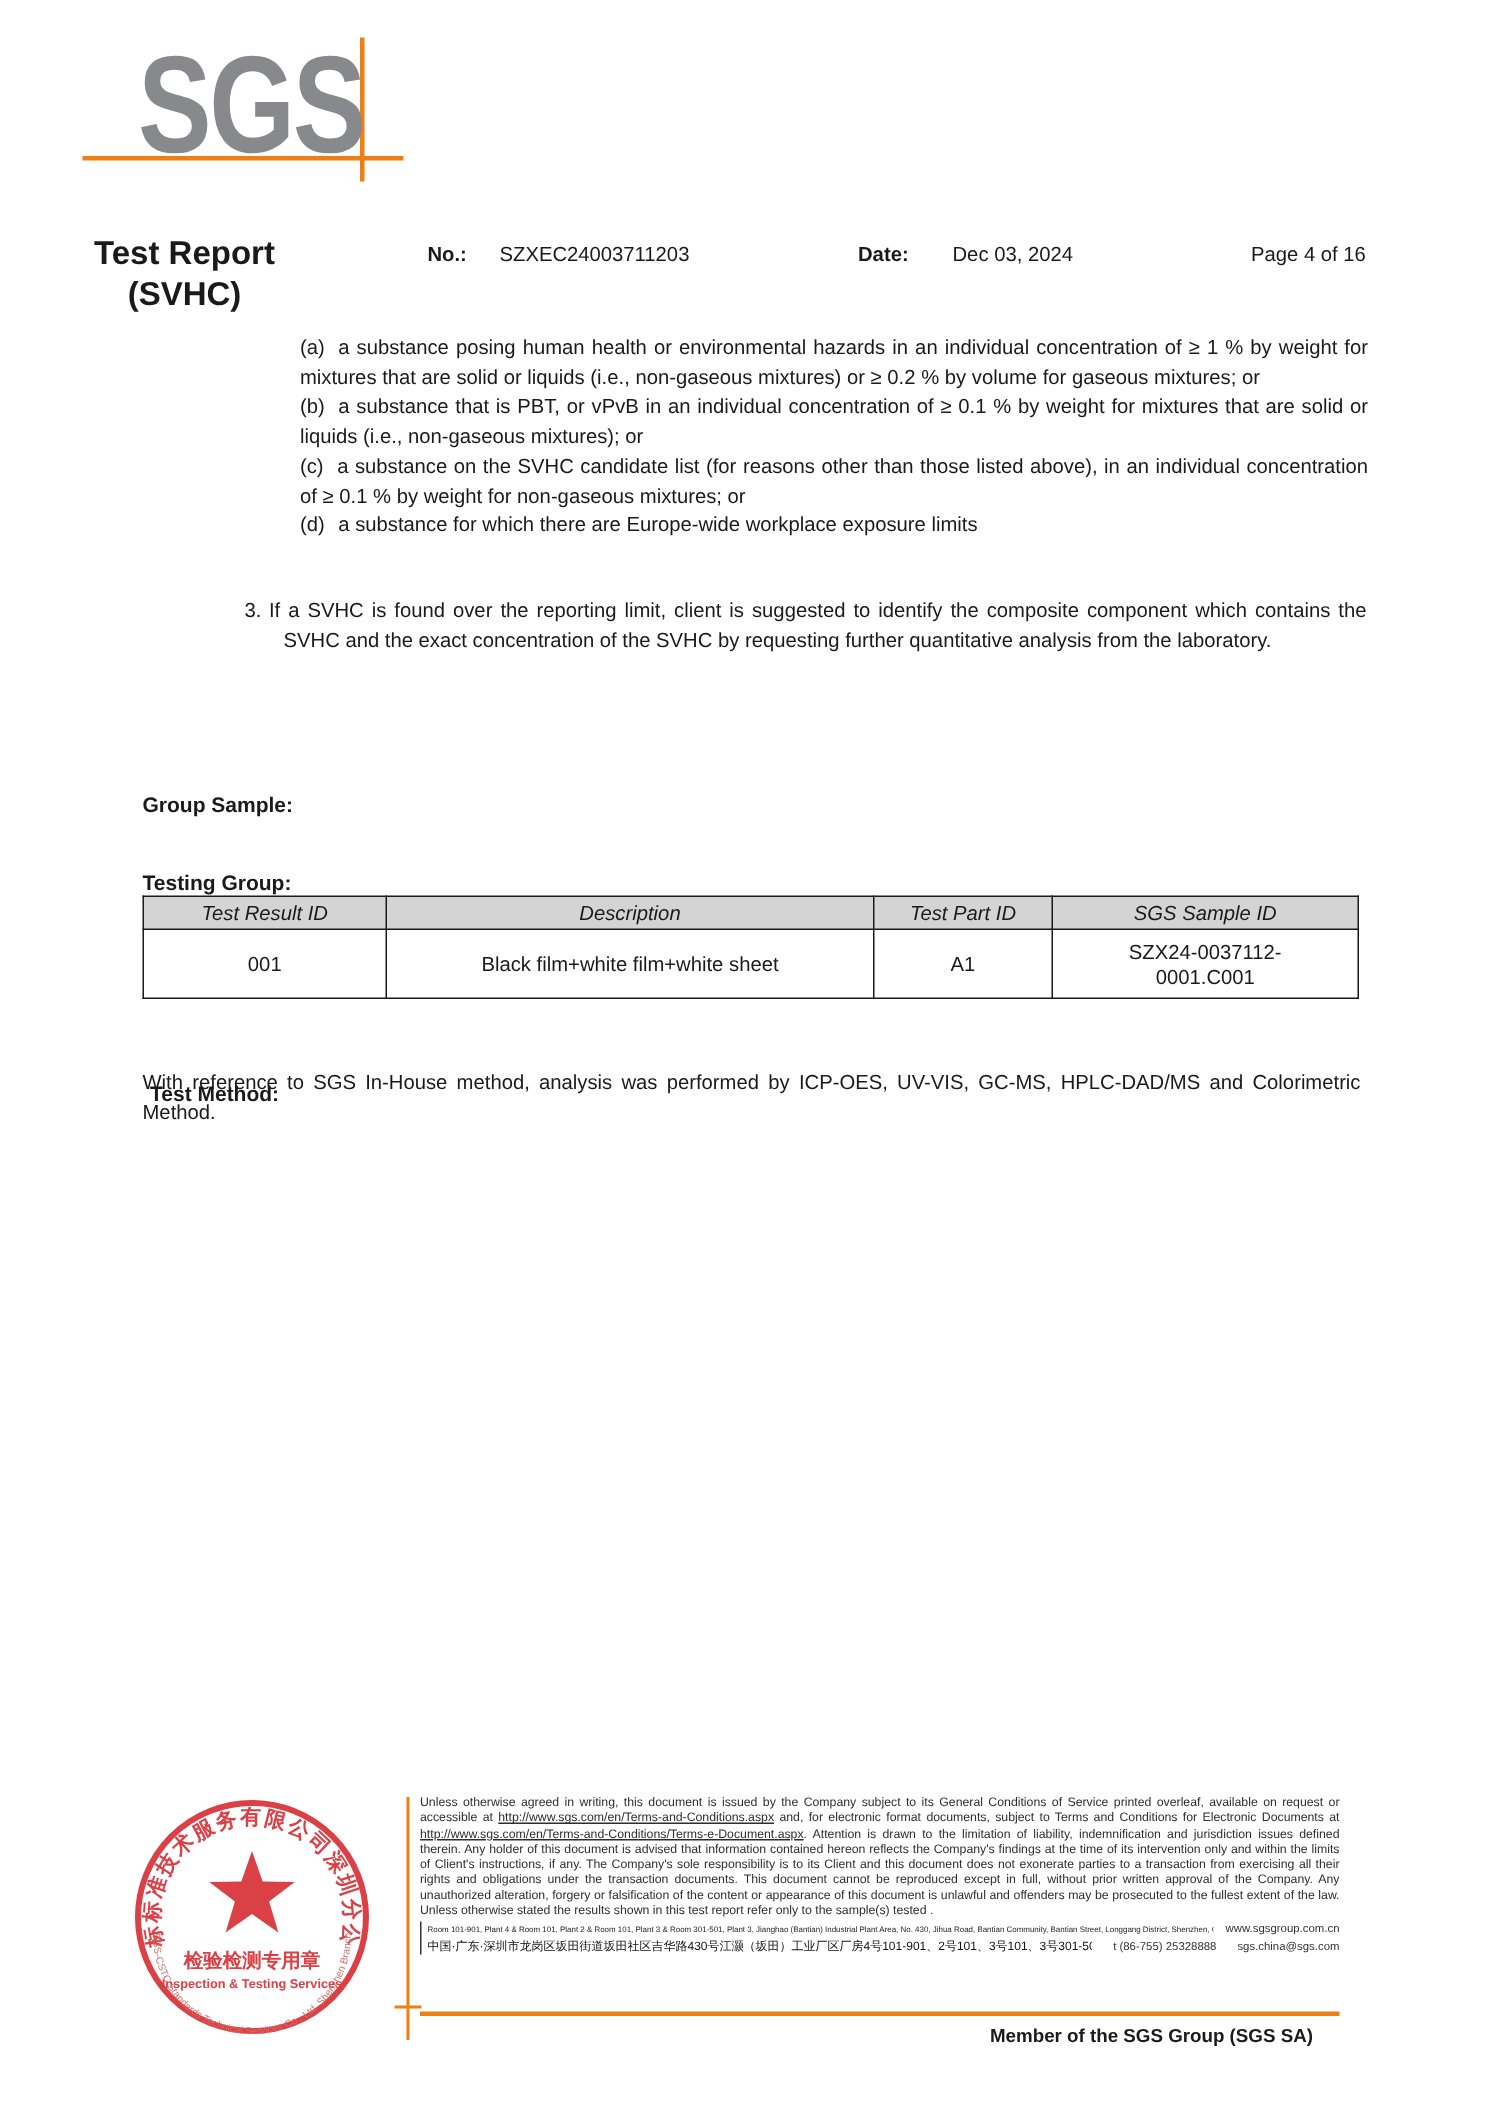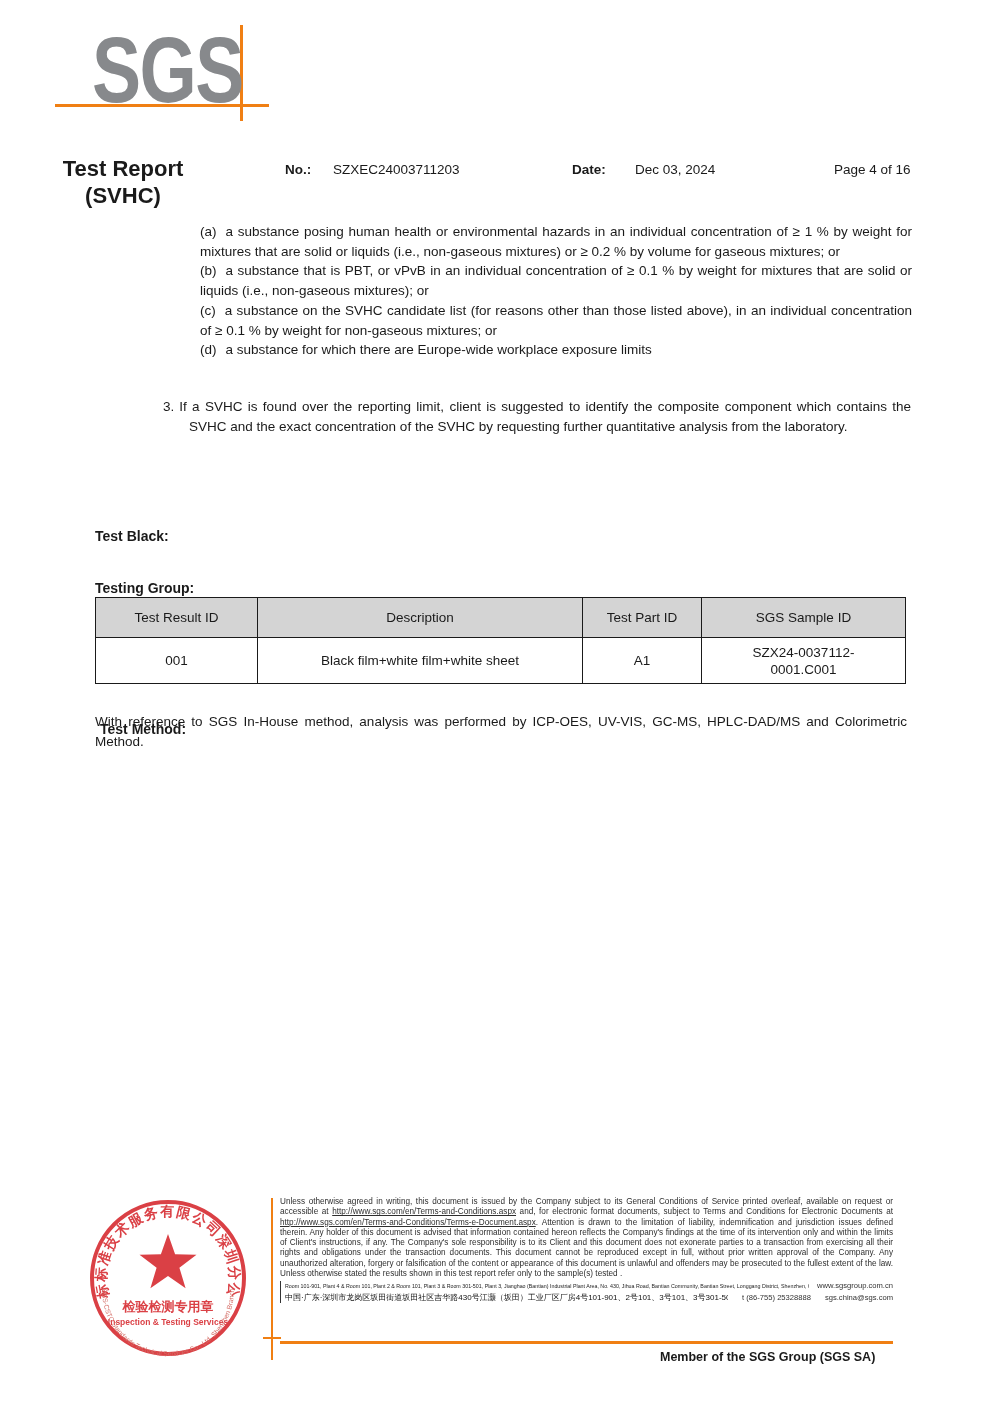--- a/index.html
+++ b/index.html
@@ -35,21 +35,21 @@
     padding-left:26px; text-indent:-26px;
   }
   .item3 .num { margin-right:5px; }
   .sec-head { position:absolute; font-size:14px; font-weight:bold; }
   #h-sample { left:95px; top:528px; }
   #h-group  { left:95px; top:580px; }
   #h-method { left:100px; top:697px;margin-top:24px; }
   
   .tg-table { position:absolute; left:95px; top:597px; border-collapse:collapse; table-layout:fixed; }
   .tg-table td, .tg-table th { border:1.5px solid #1a1a1a; font-size:13.5px; font-weight:normal; text-align:center; vertical-align:middle; padding:2px 4px; }
-  .tg-table th { background:#d4d4d4; height:40px; }
+  .tg-table th { background:#d4d4d4; height:22px;font-style:italic; }
   .tg-table td { height:46px; }
   .wrap-cell span { display:inline-block; max-width:114px; line-height:17px; }
   
   .method-text { position:absolute; left:95px; top:712px; width:812px; font-size:13.5px; line-height:19.7px; text-align:justify; }
   
   .stamp { position:absolute; left:86px; top:1198px; width:164px; height:164px; z-index:3; opacity:0.88; }
   .lab-name { position:absolute; left:80px; top:1311px; width:200px; text-align:center; font-size:8.5px; line-height:12px; color:#9a9a9a; z-index:1; }
   .ft-vline { position:absolute; left:271px; top:1198px; width:2px; height:162px; background:#f07f13; }
   .ft-vtick { position:absolute; left:263px; top:1337px; width:18px; height:2px; background:#f07f13; }
   .ft-text { position:absolute; left:280px; top:1197px; width:613px; }
@@ -88,21 +88,21 @@
 
   <div class="clauses">
     <p class="clause"><span class="cl-prefix">(a)</span><span>a substance posing human health or environmental hazards in an individual concentration of ≥ 1 % by weight for mixtures that are solid or liquids (i.e., non-gaseous mixtures) or ≥ 0.2 % by volume for gaseous mixtures; or</span></p>
     <p class="clause"><span class="cl-prefix">(b)</span><span>a substance that is PBT, or vPvB in an individual concentration of ≥ 0.1 % by weight for mixtures that are solid or liquids (i.e., non-gaseous mixtures); or</span></p>
     <p class="clause"><span class="cl-prefix">(c)</span><span>a substance on the SVHC candidate list (for reasons other than those listed above), in an individual concentration of ≥ 0.1 % by weight for non-gaseous mixtures; or</span></p>
     <p class="clause"><span class="cl-prefix">(d)</span><span>a substance for which there are Europe-wide workplace exposure limits</span></p>
   </div>
 
   <p class="item3"><span class="num">3.</span><span>If a SVHC is found over the reporting limit, client is suggested to identify the composite component which contains the SVHC and the exact concentration of the SVHC by requesting further quantitative analysis from the laboratory.</span></p>
 
-  <div class="sec-head" id="h-sample">Test Black:</div>
+  <div class="sec-head" id="h-sample">Group Sample:</div>
   <div class="sec-head" id="h-group">Testing Group:</div>
 
   <table class="tg-table">
     <colgroup>
         <col style="width:162px">
         <col style="width:325px">
         <col style="width:119px">
         <col style="width:204px">
       </colgroup>
     <thead>

